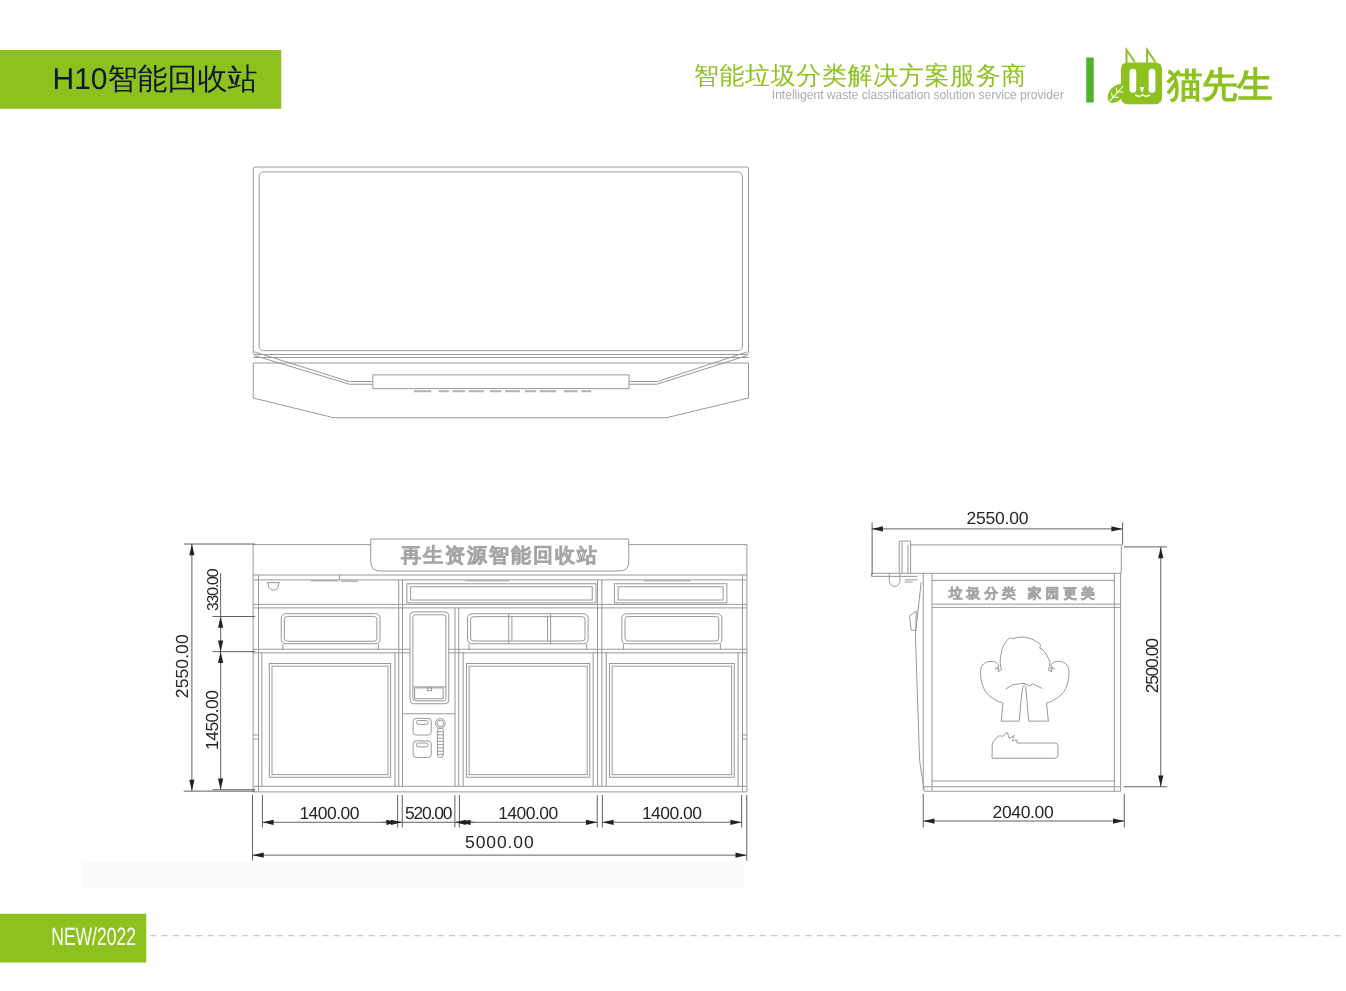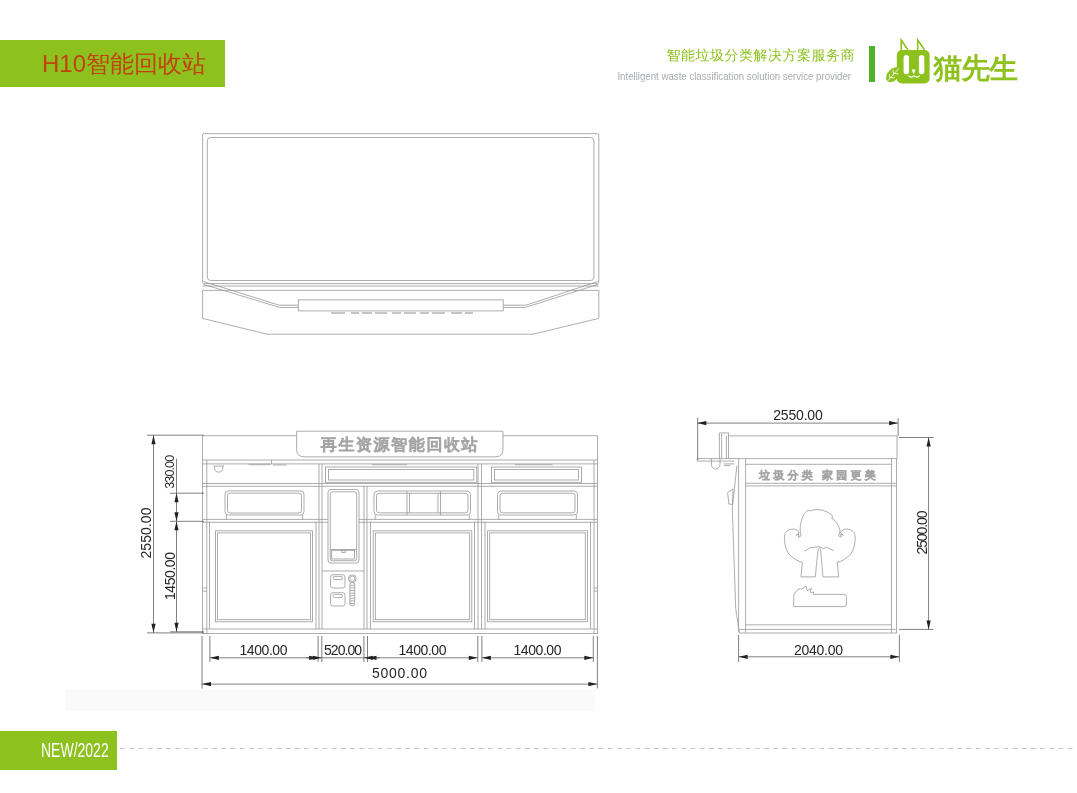--- a/index.html
+++ b/index.html
@@ -6,23 +6,23 @@
 body{font-family:"Liberation Sans",sans-serif;position:relative}
 .abs{position:absolute}
 </style>
 </head>
 <body>
 
 <div class="abs" style="left:65px;top:690px;width:530px;height:21px;background:#fafafa"></div>
 
 <div class="abs" style="left:0;top:39.7px;width:224.6px;height:47px;background:#8dc21e"></div>
 
-<div class="abs" style="left:42px;top:39.7px;height:47px;line-height:47px;color:#c2410c;font-size:24px;white-space:nowrap">H10智能回收站</div>
-
-<div class="abs" style="left:555px;top:47px;width:300px;text-align:right;color:#8dc21e;font-size:14px;letter-spacing:0.5px;white-space:nowrap">智能垃圾分类解决方案服务商</div>
+<div class="abs" style="left:42px;top:39.7px;height:47px;line-height:47px;color:#0f172a;font-size:24px;white-space:nowrap">H10智能回收站</div>
+
+<div class="abs" style="left:555px;top:47px;width:300px;text-align:left;color:#8dc21e;font-size:20px;letter-spacing:0.5px;white-space:nowrap">智能垃圾分类解决方案服务商</div>
 
 <div class="abs" style="left:551px;top:69.5px;width:300px;text-align:right;color:#a9acb0;font-size:10.5px;white-space:nowrap;transform:scaleX(0.92);transform-origin:100% 50%">Intelligent waste classification solution service provider</div>
 
 <div class="abs" style="left:868.7px;top:45.9px;width:6px;height:36.2px;background:#4fb22d"></div>
 
 <svg class="abs" style="left:880px;top:30px" width="150" height="60" viewBox="880 30 150 60" xmlns="http://www.w3.org/2000/svg">
 
   <path d="M 901.2 50.8 L 901.2 40 L 907.9 49.8" fill="none" stroke="#8dc21e" stroke-width="1.6"></path>
 
   <path d="M 917.7 50.8 L 917.7 40 L 924.4 49.8" fill="none" stroke="#8dc21e" stroke-width="1.6"></path>

